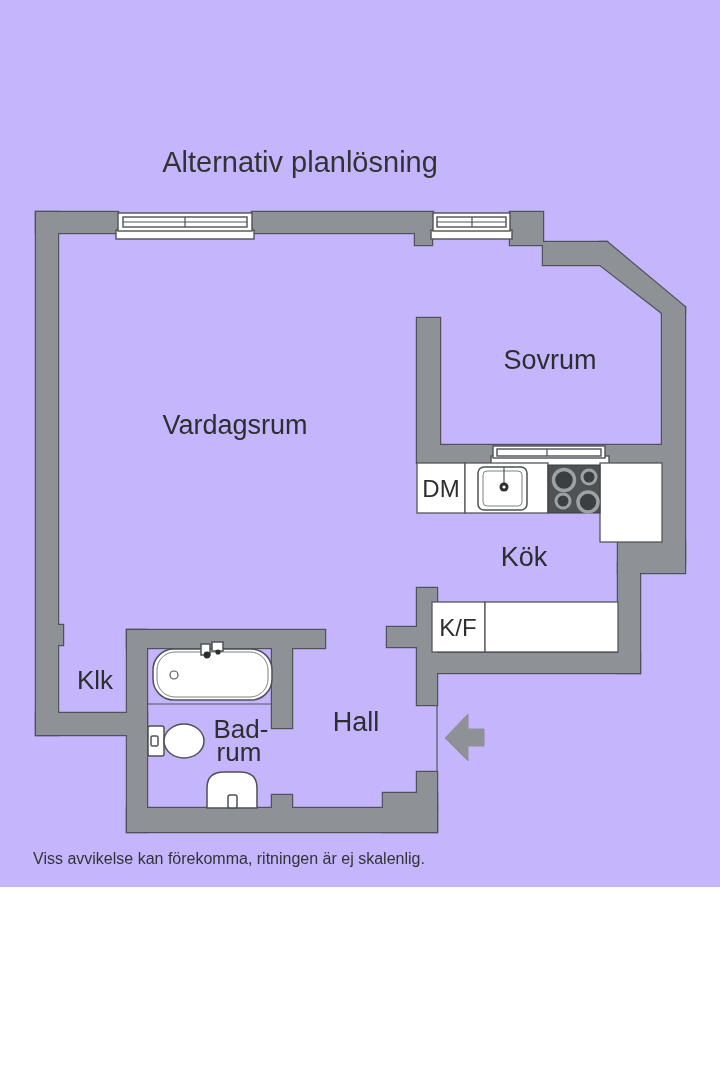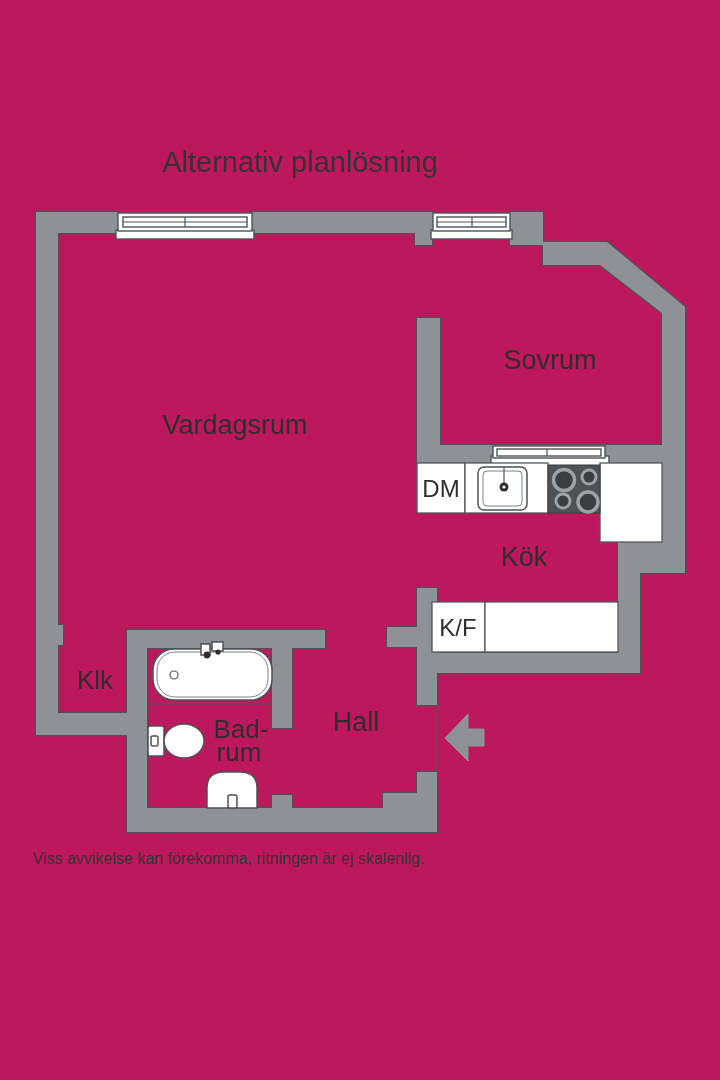--- a/index.html
+++ b/index.html
@@ -1,20 +1,20 @@
 <!DOCTYPE html>
 <html style="--wall: #8e9296; --wall-outline: #4e5256; --text: #2e2e2e; --stove: #4f5254;"><head>
 <meta charset="utf-8">
 <style>
   :root{
     --wall:#8e9296; --wall-outline:#4e5256; --text:#2e2e2e; --stove:#4f5254;
     --fixture-line:#4e5256;
   }
   html,body{margin:0;padding:0;background:#ffffff;}
-  .canvas{position:relative;width:720px;height:1080px;background:#be185d;overflow:hidden;
+  .canvas{position:relative;width:720px;height:887px;background:#c4b5fd;overflow:hidden;
           font-family:"Liberation Sans", sans-serif;}
   svg{position:absolute;left:0;top:0;}
   .wall-stroked{fill:var(--wall);stroke:var(--wall-outline);stroke-width:2.4;stroke-linejoin:miter;}
   .wall-plain{fill:var(--wall);stroke:none;}
   .win{fill:#ffffff;stroke:var(--wall-outline);stroke-width:1.4;}
   .winline{stroke:var(--wall-outline);stroke-width:1.2;fill:none;}
   .cab{fill:#ffffff;stroke:#53575a;stroke-width:1.3;}
   .fix{fill:#ffffff;stroke:var(--fixture-line);stroke-width:1.5;}
   .fix2{fill:none;stroke:#7d8184;stroke-width:1;}
   .thin{stroke:#53575a;stroke-width:1.2;fill:none;}

